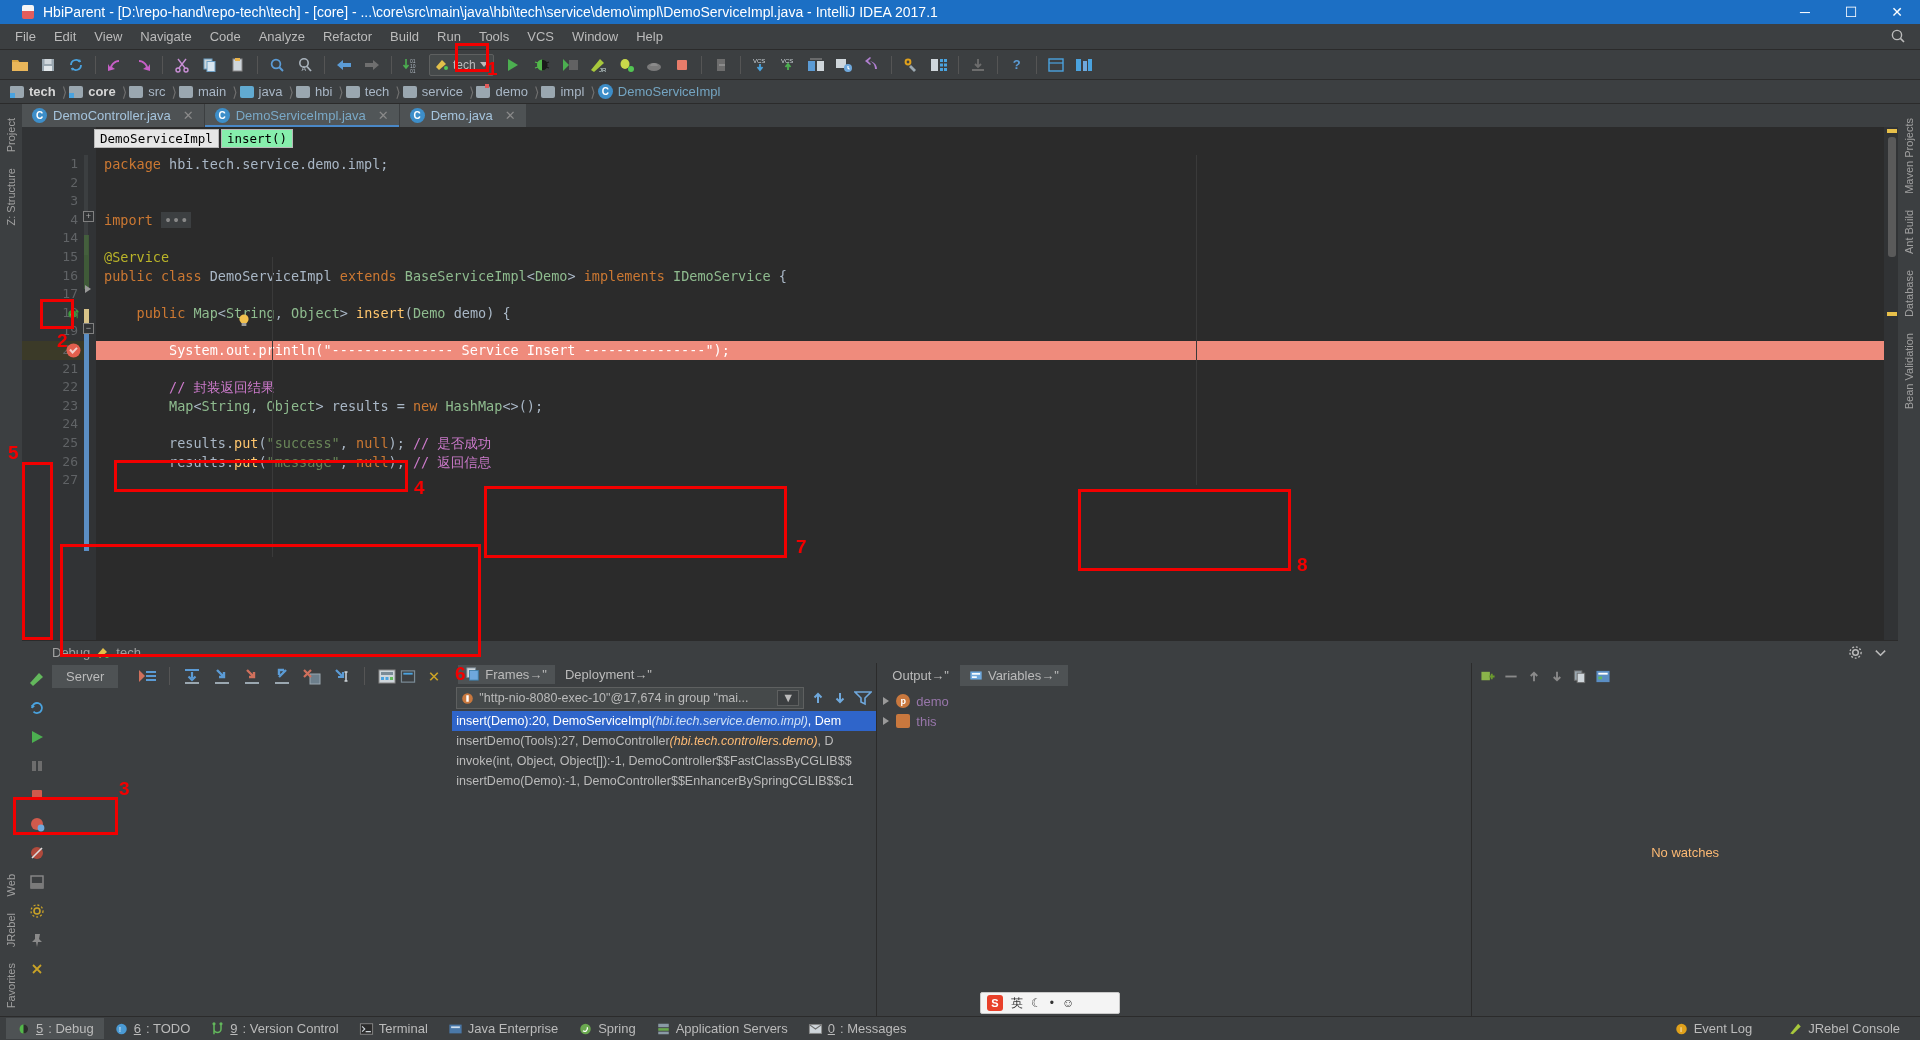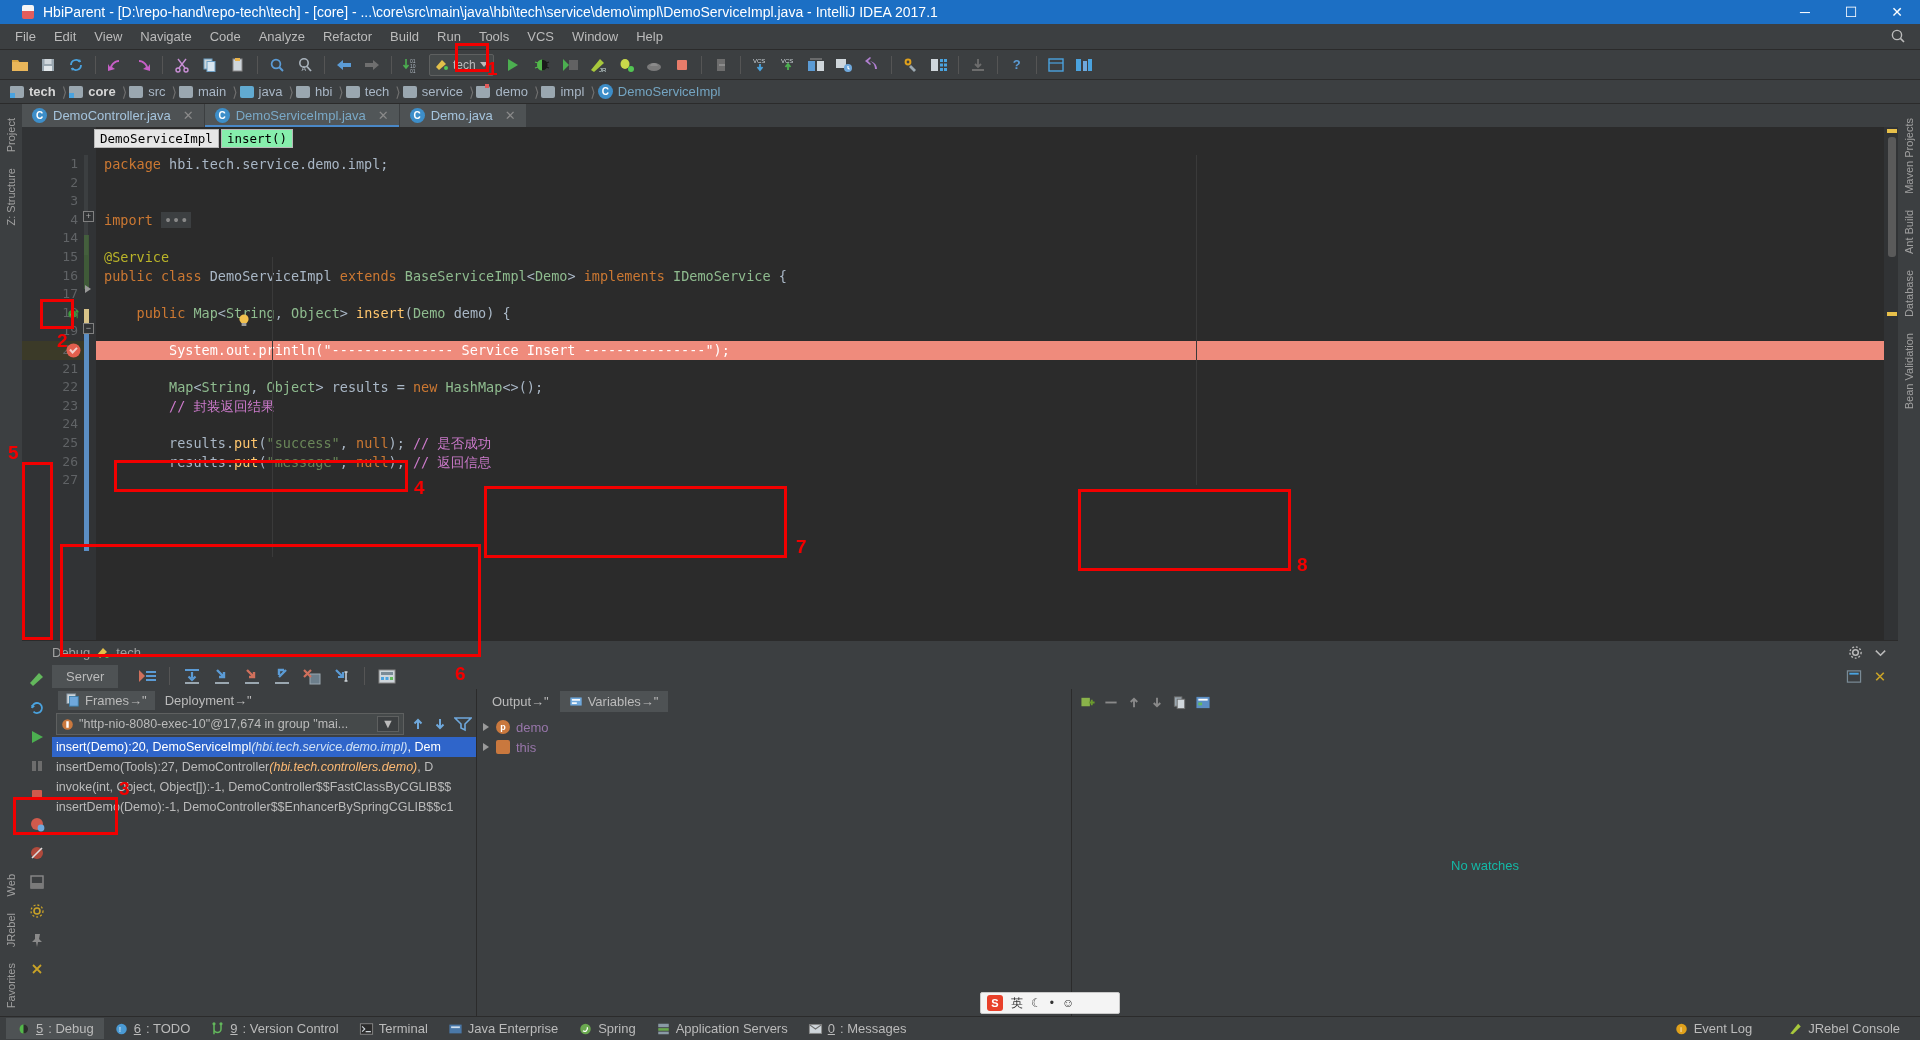--- a/index.html
+++ b/index.html
@@ -93,21 +93,21 @@
 
   
   #debugpanel{ height:376px; background:#3c3f41; display:flex; flex-direction:column; flex:none;
     border-top:1px solid #2b2b2b;}
   #dbg-header{ height:22px; display:flex; align-items:center; padding-left:30px; gap:6px;
      font-size:13px; color:#a0a0a0; position:relative;}
   #dbg-header .gear{ margin-left:auto; display:flex; gap:10px; padding-right:10px;}
   #dbg-body{ flex:1; display:flex; min-height:0;}
   #dbg-sidebtns{ width:30px; display:flex; flex-direction:column; align-items:center; gap:9px; padding-top:6px;}
   .dbtn{ width:20px;height:20px; display:flex;align-items:center;justify-content:center;}
-  #dbg-content{ flex:1; display:flex; flex-direction:column; min-width:0;}
+  #dbg-content{ flex:1; display:flex; flex-direction:row; min-width:0;}
   #dbg-toptabs{ height:26px; display:flex; align-items:center; background:#3c3f41; }
   .serv-tab{ background:#4e5254; padding:4px 14px; font-size:13px; color:#bbb; }
   #step-toolbar{ display:flex; align-items:center; gap:4px; padding-left:16px;}
   .stepbtn{ width:26px;height:22px; display:flex;align-items:center;justify-content:center;}
   #dbg-cols{ flex:1; display:flex; min-height:0; }
   #col-frames{ width:425px; display:flex; flex-direction:column; border-right:1px solid #2b2b2b;}
   .subtabs{ height:22px; display:flex; align-items:center; gap:2px; padding-left:6px; background:#3c3f41;}
   .subtab{ display:flex;align-items:center;gap:5px; padding:2px 8px; font-size:13px; color:#bbb;}
   .subtab.active{ background:#4e5254; }
   #thread-row{ height:26px; display:flex; align-items:center; gap:6px; padding:0 4px; }
@@ -127,21 +127,21 @@
   #varlist{ flex:1; padding-top:4px;}
   .varrow{ height:20px; display:flex; align-items:center; gap:6px; padding-left:6px; font-size:13px;}
   .tri{ width:0;height:0;border-top:4.5px solid transparent;border-bottom:4.5px solid transparent;
      border-left:6px solid #9a9a9a; margin-right:1px;}
   .obj-icon{ width:14px;height:14px;border-radius:50%; background:#c9783e; color:#fff; font-size:9px;
      display:flex;align-items:center;justify-content:center; font-weight:bold;}
   .obj-icon.this{ border-radius:2px; background:#c9783e;}
   #col-watches{ flex:1; display:flex; flex-direction:column; min-width:0;}
   #watch-head{ height:24px; display:flex; align-items:center; gap:6px; padding-left:8px; font-size:13px;}
   #watch-tools{ height:26px; display:flex; align-items:center; gap:7px; padding-left:8px;}
-  #watch-body{ flex:1; display:flex; align-items:center; justify-content:center; color:#14b8a6; font-size:13px;}
+  #watch-body{ flex:1; display:flex; align-items:center; justify-content:center; color:#fdba74; font-size:13px;}
 
   
   #statusbar-tabs{ height:24px; background:#3c3f41; display:flex; align-items:center; gap:0;
      border-top:1px solid #2b2b2b; padding-left:6px; font-size:13px;}
   .btab{ display:flex; align-items:center; gap:5px; padding:3px 10px; color:#bbb;}
   .btab.active{ background:#4e5254; }
 
   
   #imebar{ position:absolute; left:980px; bottom:26px; width:140px; height:22px; background:#f4f4f4;
      border:1px solid #c8c8c8; display:flex; align-items:center; gap:8px; padding:0 6px; color:#333;
@@ -564,22 +564,22 @@
         <div class="cl"></div>
         <div class="cl"><span class="k">import</span> <span style="background:#3c3f41;color:#888;padding:0 3px;">•••</span></div>
         <div class="cl"></div>
         <div class="cl"><span class="an">@Service</span></div>
         <div class="cl"><span class="k">public</span> <span class="k">class</span> <span class="plain">DemoServiceImpl</span> <span class="k">extends</span> <span class="cls">BaseServiceImpl</span><span class="plain">&lt;</span><span class="cls">Demo</span><span class="plain">&gt;</span> <span class="k">implements</span> <span class="cls">IDemoService</span> <span class="plain">{</span></div>
         <div class="cl"></div>
         <div class="cl">    <span class="k">public</span> <span class="cls">Map</span><span class="plain">&lt;</span><span class="cls">String</span><span class="plain">, </span><span class="cls">Object</span><span class="plain">&gt; </span><span class="me">insert</span><span class="plain">(</span><span class="cls">Demo</span> <span class="plain">demo) {</span></div>
         <div class="cl"></div>
         <div class="cl hl-line">        System.out.println(<span class="s">"--------------- Service Insert ---------------"</span>);</div>
         <div class="cl"></div>
+        <div class="cl">        <span class="cm">// 封装返回结果</span></div>
         <div class="cl">        <span class="cls">Map</span><span class="plain">&lt;</span><span class="cls">String</span><span class="plain">, </span><span class="cls">Object</span><span class="plain">&gt; results = </span><span class="k">new</span> <span class="cls">HashMap</span><span class="plain">&lt;&gt;();</span></div>
-        <div class="cl">        <span class="cm">// 封装返回结果</span></div>
         <div class="cl"></div>
         <div class="cl">        <span class="plain">results.</span><span class="me">put</span><span class="plain">(</span><span class="s">"success"</span><span class="plain">, </span><span class="k">null</span><span class="plain">); </span><span class="cm">// 是否成功</span></div>
         <div class="cl">        <span class="plain">results.</span><span class="me">put</span><span class="plain">(</span><span class="s">"message"</span><span class="plain">, </span><span class="k">null</span><span class="plain">); </span><span class="cm">// 返回信息</span></div>
         <div class="cl"></div>
         <div style="position:absolute;left:176px;top:130px;width:1px;height:300px;background:#3a3a3a;"></div>
         <div style="position:absolute;left:1100px;top:28px;width:1px;height:330px;background:#3a3a3a;"></div>
         <div style="position:absolute;left:140px;top:186px;width:16px;height:16px;">
           <svg viewBox="0 0 16 16" width="16" height="16">
               <circle cx="8" cy="6" r="4.6" fill="#f2c14e"></circle>
               <rect x="5.6" y="10" width="4.8" height="3" fill="#9a9a9a"></rect>

